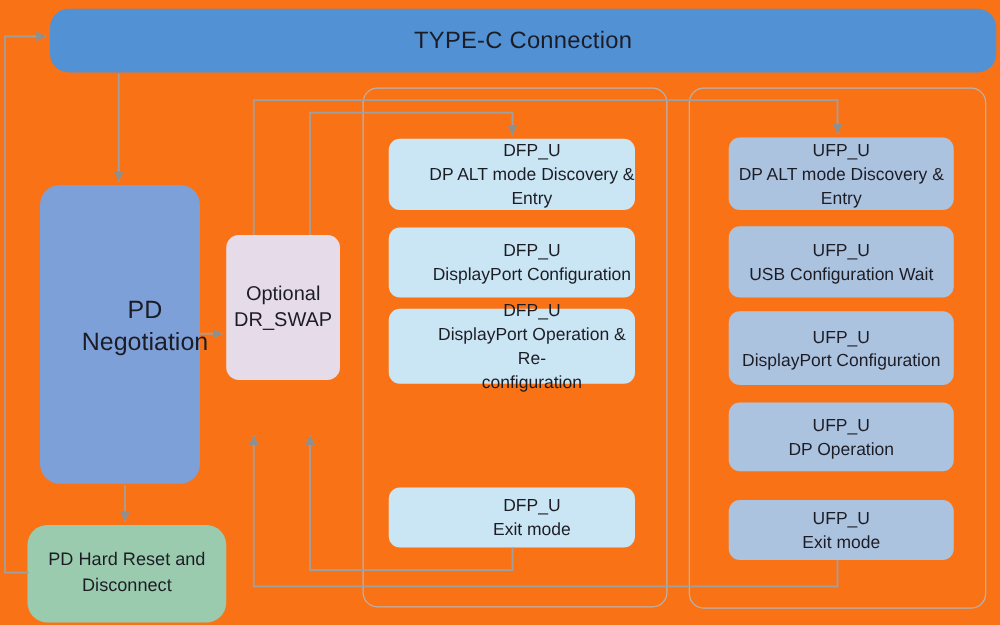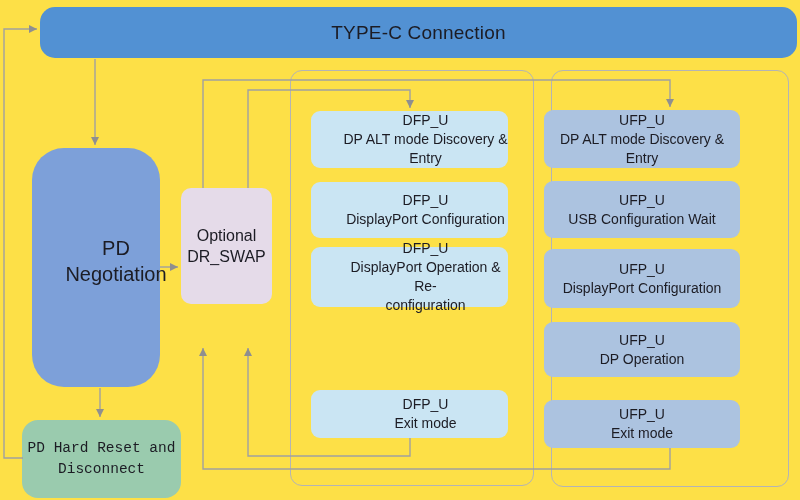--- a/index.html
+++ b/index.html
@@ -1,56 +1,56 @@
 <!DOCTYPE html>
 <html><head>
 <meta charset="utf-8">
 <style>
   * { margin:0; padding:0; box-sizing:border-box; }
   html,body { background:#ffffff; }
   body { font-family:"Liberation Sans","DejaVu Sans",sans-serif; }
   .canvas {
-    position:relative; width:800px; height:500px; background:#fde047; overflow:hidden;
+    position:relative; width:800px; height:500px; background:#f97316; overflow:hidden;
     color:#1c1c24;
   }
   .node {
     position:absolute; display:flex; align-items:center; justify-content:center;
     flex-direction:column; text-align:center; white-space:pre-line; color:#1c1c24;
   }
   .typec {
     left:40px; top:7px; width:757px; height:51px; border-radius:15px;
     background:#5291d3; font-size:19px; letter-spacing:0.2px;
   }
   .pd {
-    left:32px; top:148px; width:128px; height:239px; border-radius:32px;
+    left:32px; top:148px; width:128px; height:239px; border-radius:16px;
     background:#7da0d9;
     padding-left:40px;
   }
   .pd-title { font-size:20px; line-height:26px; margin-bottom:13px; }
   .pd-sub   { font-size:14.5px; line-height:21px; }
   .swap {
     left:181px; top:188px; width:91px; height:116px; border-radius:10px;
     background:#e5dbe9; font-size:16px; line-height:21px;
   }
   .reset {
     left:22px; top:420px; width:159px; height:78px; border-radius:16px;
-    background:#9acbae; font-size:14.5px; line-height:21px;font-family:Liberation Mono, monospace;
+    background:#9acbae; font-size:14.5px; line-height:21px;
   }
   .group {
     position:absolute; border:1.2px solid #b4b4b4; border-radius:12px; background:transparent;
   }
   .group-dfp { left:290px; top:70px; width:244px; height:416px; }
   .group-ufp { left:551px; top:70px; width:238px; height:417px; }
   .state {
     position:absolute; border-radius:9px; font-size:14px; line-height:19px;
     display:flex; align-items:center; justify-content:center;
     text-align:center; white-space:pre-line; color:#1c1c24;
   }
   .dfp-fill { background:#cae5f3; left:311px; width:197px;padding-left:32px; }
-  .ufp-fill { background:#acc3e0; left:544px; width:196px; }
+  .ufp-fill { background:#acc3e0; left:583px; width:180px; }
   .connectors {
     position:absolute; left:0; top:0; width:800px; height:500px;
     pointer-events:none; z-index:10;
   }
 </style>
 </head>
 <body>
 
 <div class="canvas">
 

